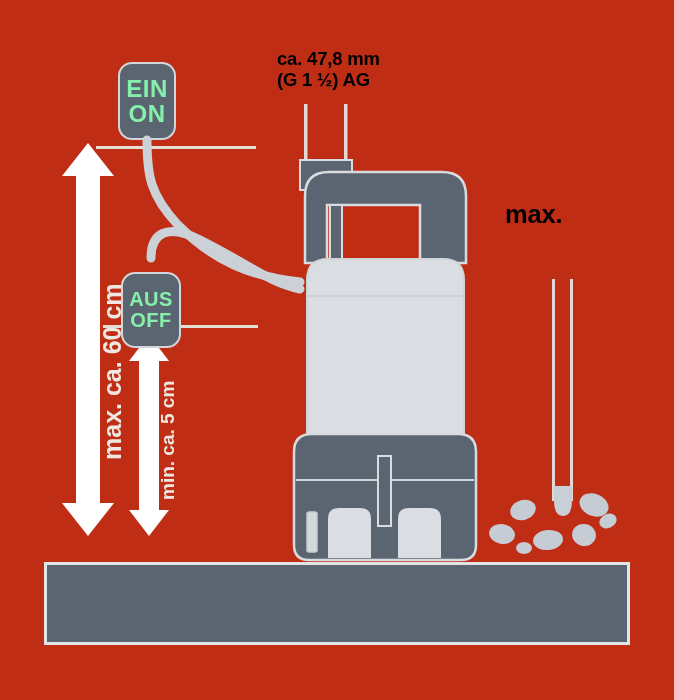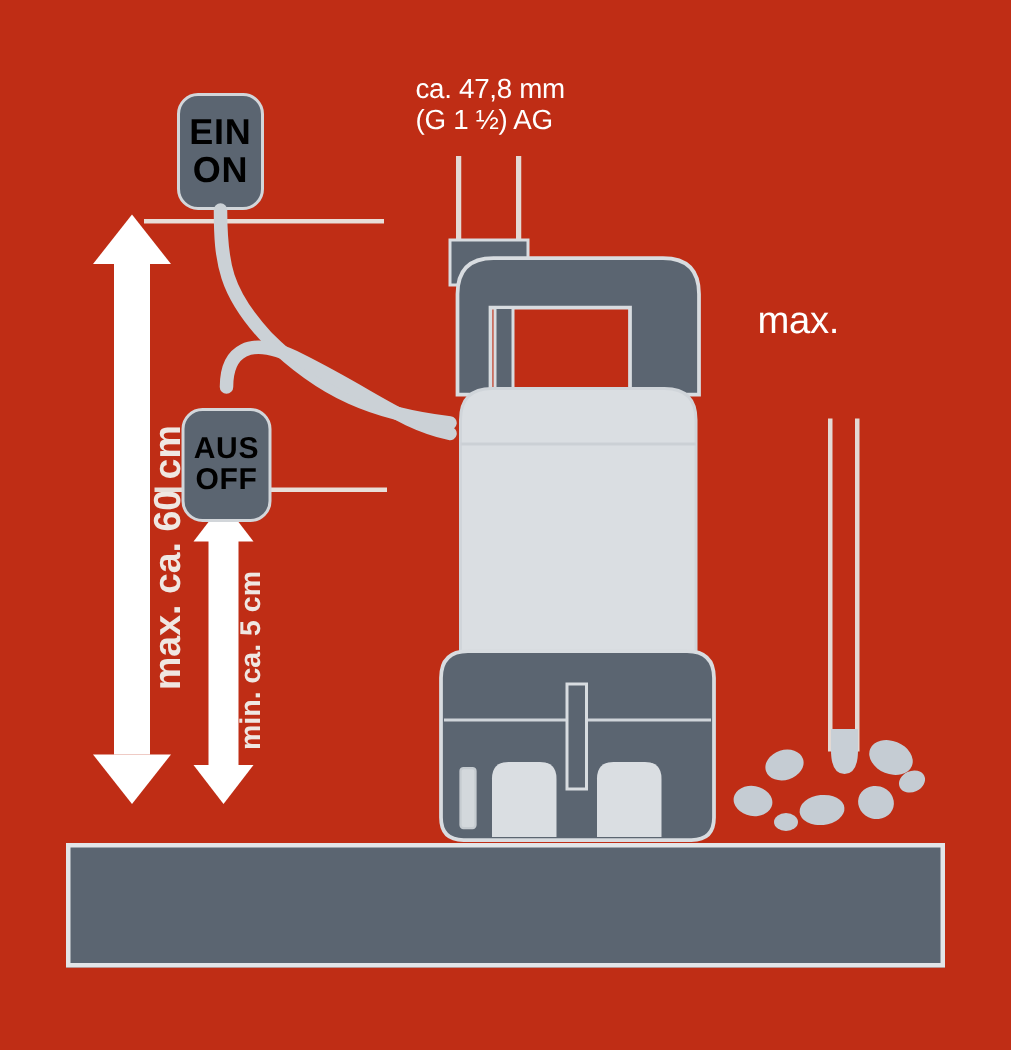--- a/index.html
+++ b/index.html
@@ -11,22 +11,22 @@
     position: relative;
     width: 674px;
     height: 700px;
     background: #BF2D15;
     overflow: hidden;
     font-family: "Liberation Sans", sans-serif;
     -webkit-font-smoothing: antialiased;
   }
   .txt {
     position: absolute;
-    color: #ffffff;
-    font-weight: normal;
+    color: #000000;
+    font-weight: bold;
     white-space: pre;
     line-height: 1.16;
     letter-spacing: -0.2px;
   }
   
   #pipe-label {
     left: 277px;
     top: 48px;
     font-size: 18.5px;
   }
@@ -56,21 +56,21 @@
     left: 157px;
     top: 500px;
     font-size: 19px;
   }
   
   .badge {
     position: absolute;
     background: #5B6571;
     border: 2.5px solid #D2D6DA;
     border-radius: 14px;
-    color: #000000;
+    color: #86efac;
     font-weight: bold;
     text-align: center;
     box-sizing: border-box;
     display: flex;
     flex-direction: column;
     justify-content: center;
     align-items: center;
     line-height: 1.05;
     letter-spacing: 0.5px;
   }

